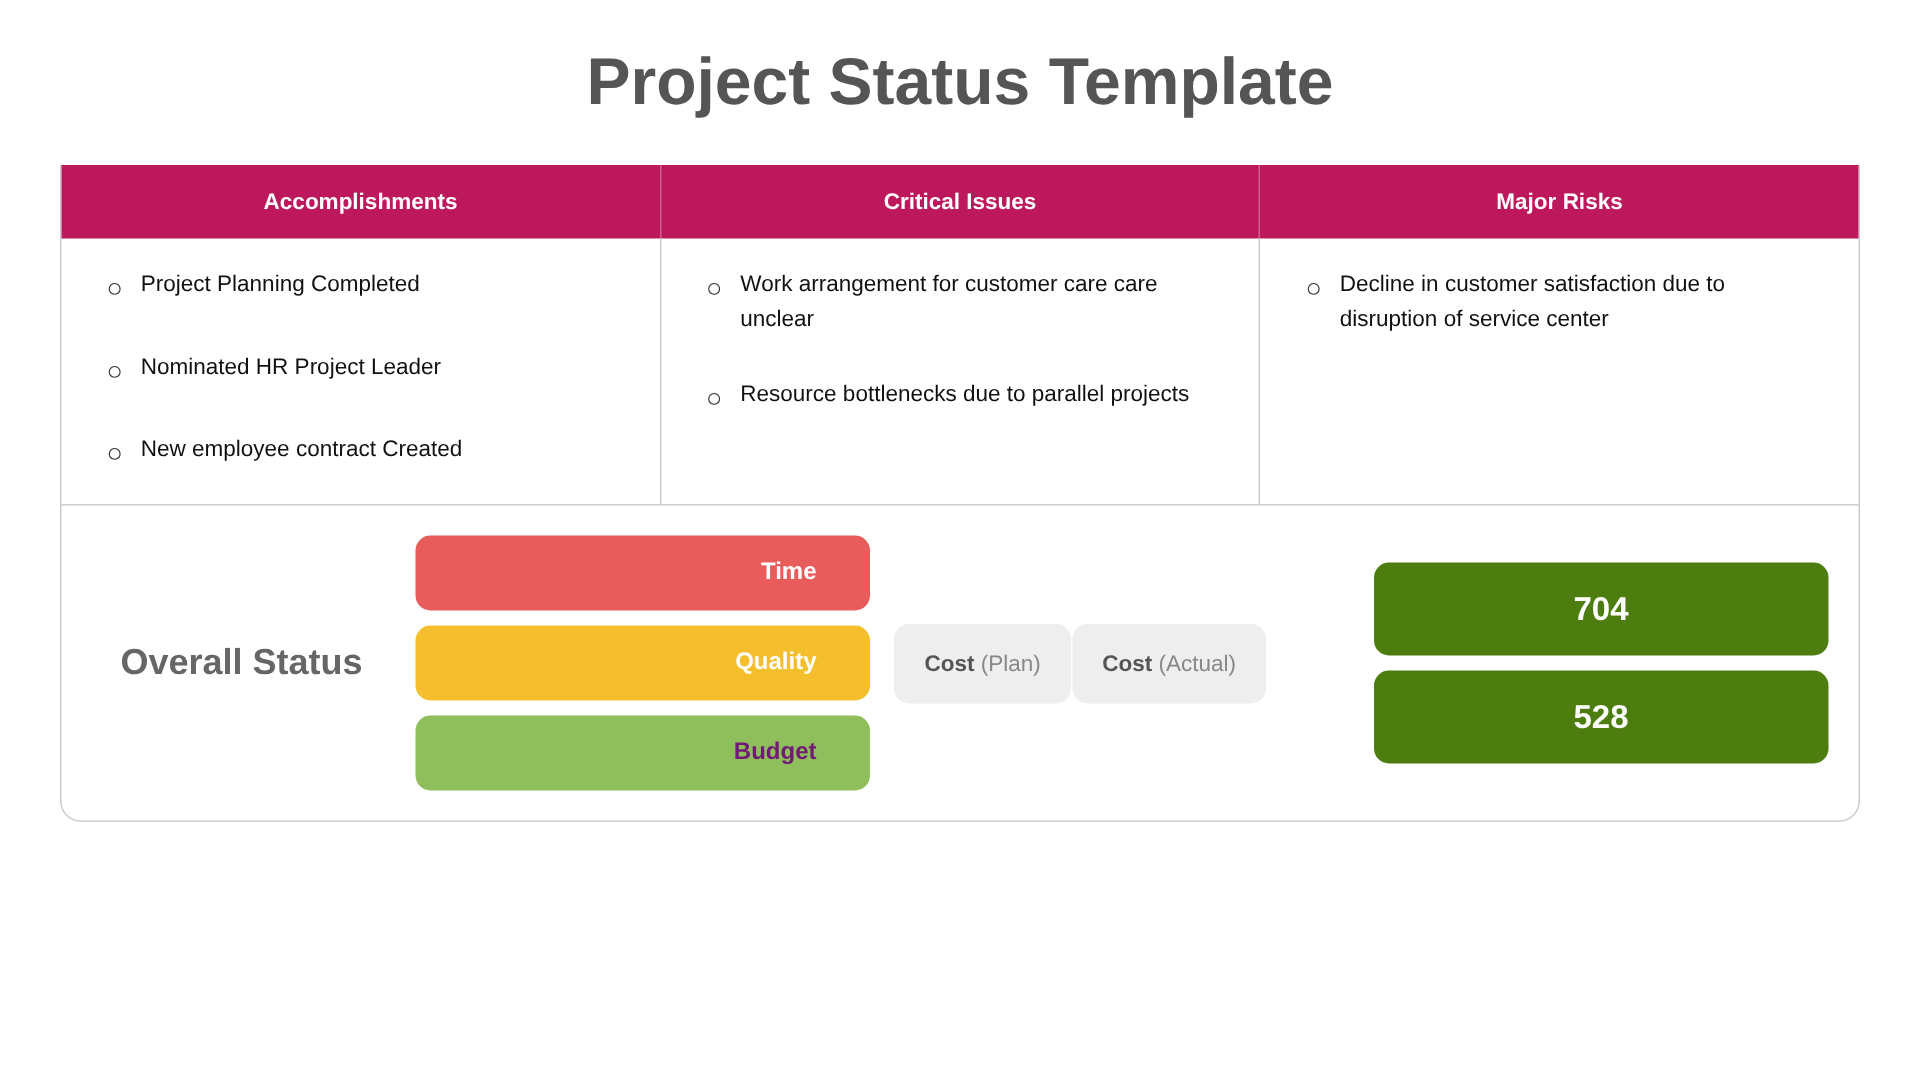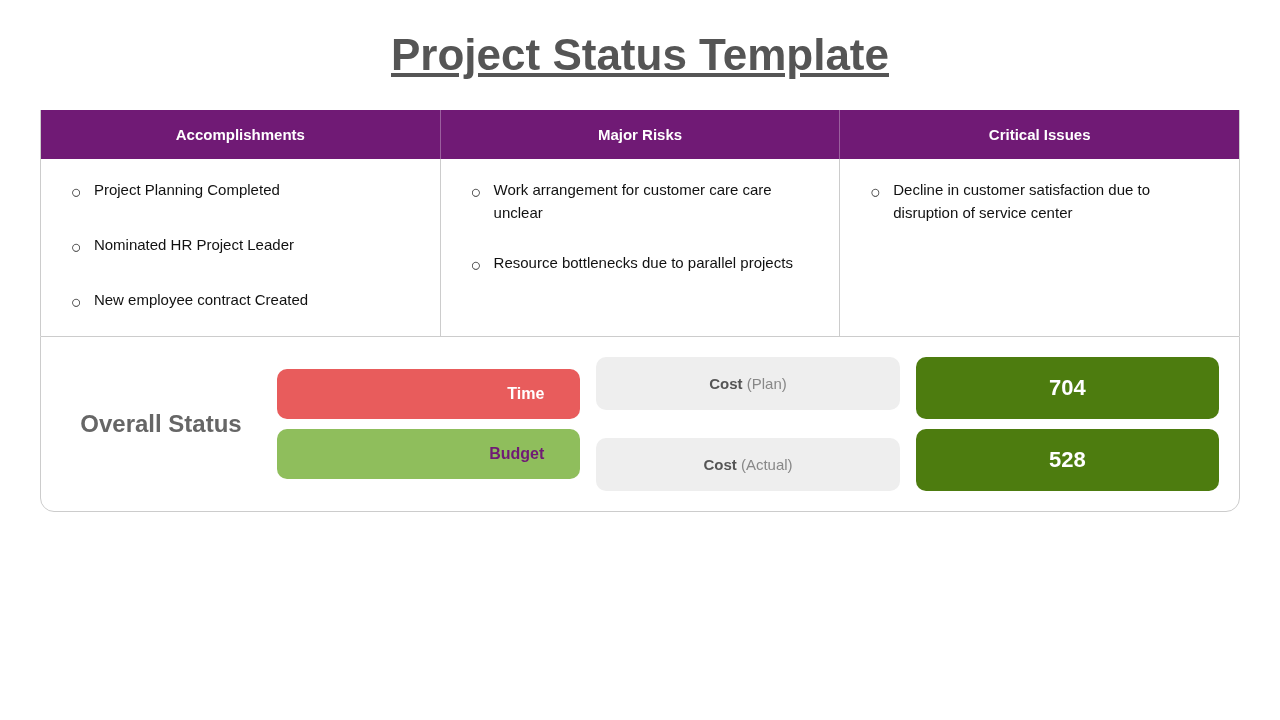--- a/index.html
+++ b/index.html
@@ -14,21 +14,20 @@
       padding: 20px 40px;
     }
 
     .page-title {
       font-size: 44px;
       font-weight: 700;
       color: #555555;
       text-align: center;
       margin-bottom: 30px;
       margin-top: 10px;
-      text-decoration: underline;
     }
 
     .outer-container {
       width: 100%;
       max-width: 1200px;
       display: flex;
       flex-direction: column;
       gap: 0;
     }
 
@@ -69,21 +68,21 @@
     .main-table {
       border: 1.5px solid #cccccc;
       border-radius: 0;
       display: flex;
       flex-direction: column;
       background: #fff;
     }
 
     .table-header {
       display: flex;
-      background: #701a75;
+      background: #be185d;
     }
 
     .table-header .col-header {
       flex: 1;
       color: #ffffff;
       font-weight: 700;
       font-size: 15px;
       text-align: center;
       padding: 16px 20px;
       border-right: 1px solid rgba(255,255,255,0.3);
@@ -166,22 +165,22 @@
       cursor: pointer;
       text-align: right;
     }
 
     .btn-time { background: #e85c5c; color: #fff; }
     .btn-quality { background: #f5be2c; color: #fff; }
     .btn-budget { background: #8fbe5c; color: #701a75; }
 
     .cost-section {
       display: flex;
-      flex-direction: column;
-      gap: 28px;
+      flex-direction: row;
+      gap: 1px;
       flex: 1;
     }
 
     .cost-box {
       background: #eeeeee;
       border-radius: 10px;
       padding: 18px 20px;
       font-size: 15px;
       font-weight: 600;
       color: #777777;
@@ -223,22 +222,22 @@
 <body>
 
 <h1 class="page-title">Project Status Template</h1>
 
 <div class="outer-container">
 
 
   <div class="main-table">
     <div class="table-header">
       <div class="col-header">Accomplishments</div>
+      <div class="col-header">Critical Issues</div>
       <div class="col-header">Major Risks</div>
-      <div class="col-header">Critical Issues</div>
     </div>
     <div class="table-body">
       <div class="table-col">
         <div class="list-item">
           <span class="list-bullet">○</span>
           <span>Project Planning Completed</span>
         </div>
         <div class="list-item">
           <span class="list-bullet">○</span>
           <span>Nominated HR Project Leader</span>
@@ -265,20 +264,21 @@
         </div>
       </div>
     </div>
   </div>
 
   <div class="bottom-section">
     <div class="overall-status-label">Overall Status</div>
 
     <div class="status-buttons">
       <button class="status-btn btn-time">Time</button>
+      <button class="status-btn btn-quality">Quality</button>
       <button class="status-btn btn-budget">Budget</button>
     </div>
 
     <div class="cost-section">
       <div class="cost-box"><span class="bold">Cost</span> <span class="light">(Plan)</span></div>
       <div class="cost-box"><span class="bold">Cost</span> <span class="light">(Actual)</span></div>
     </div>
 
     <div class="value-section">
       <div class="value-box">704</div>

